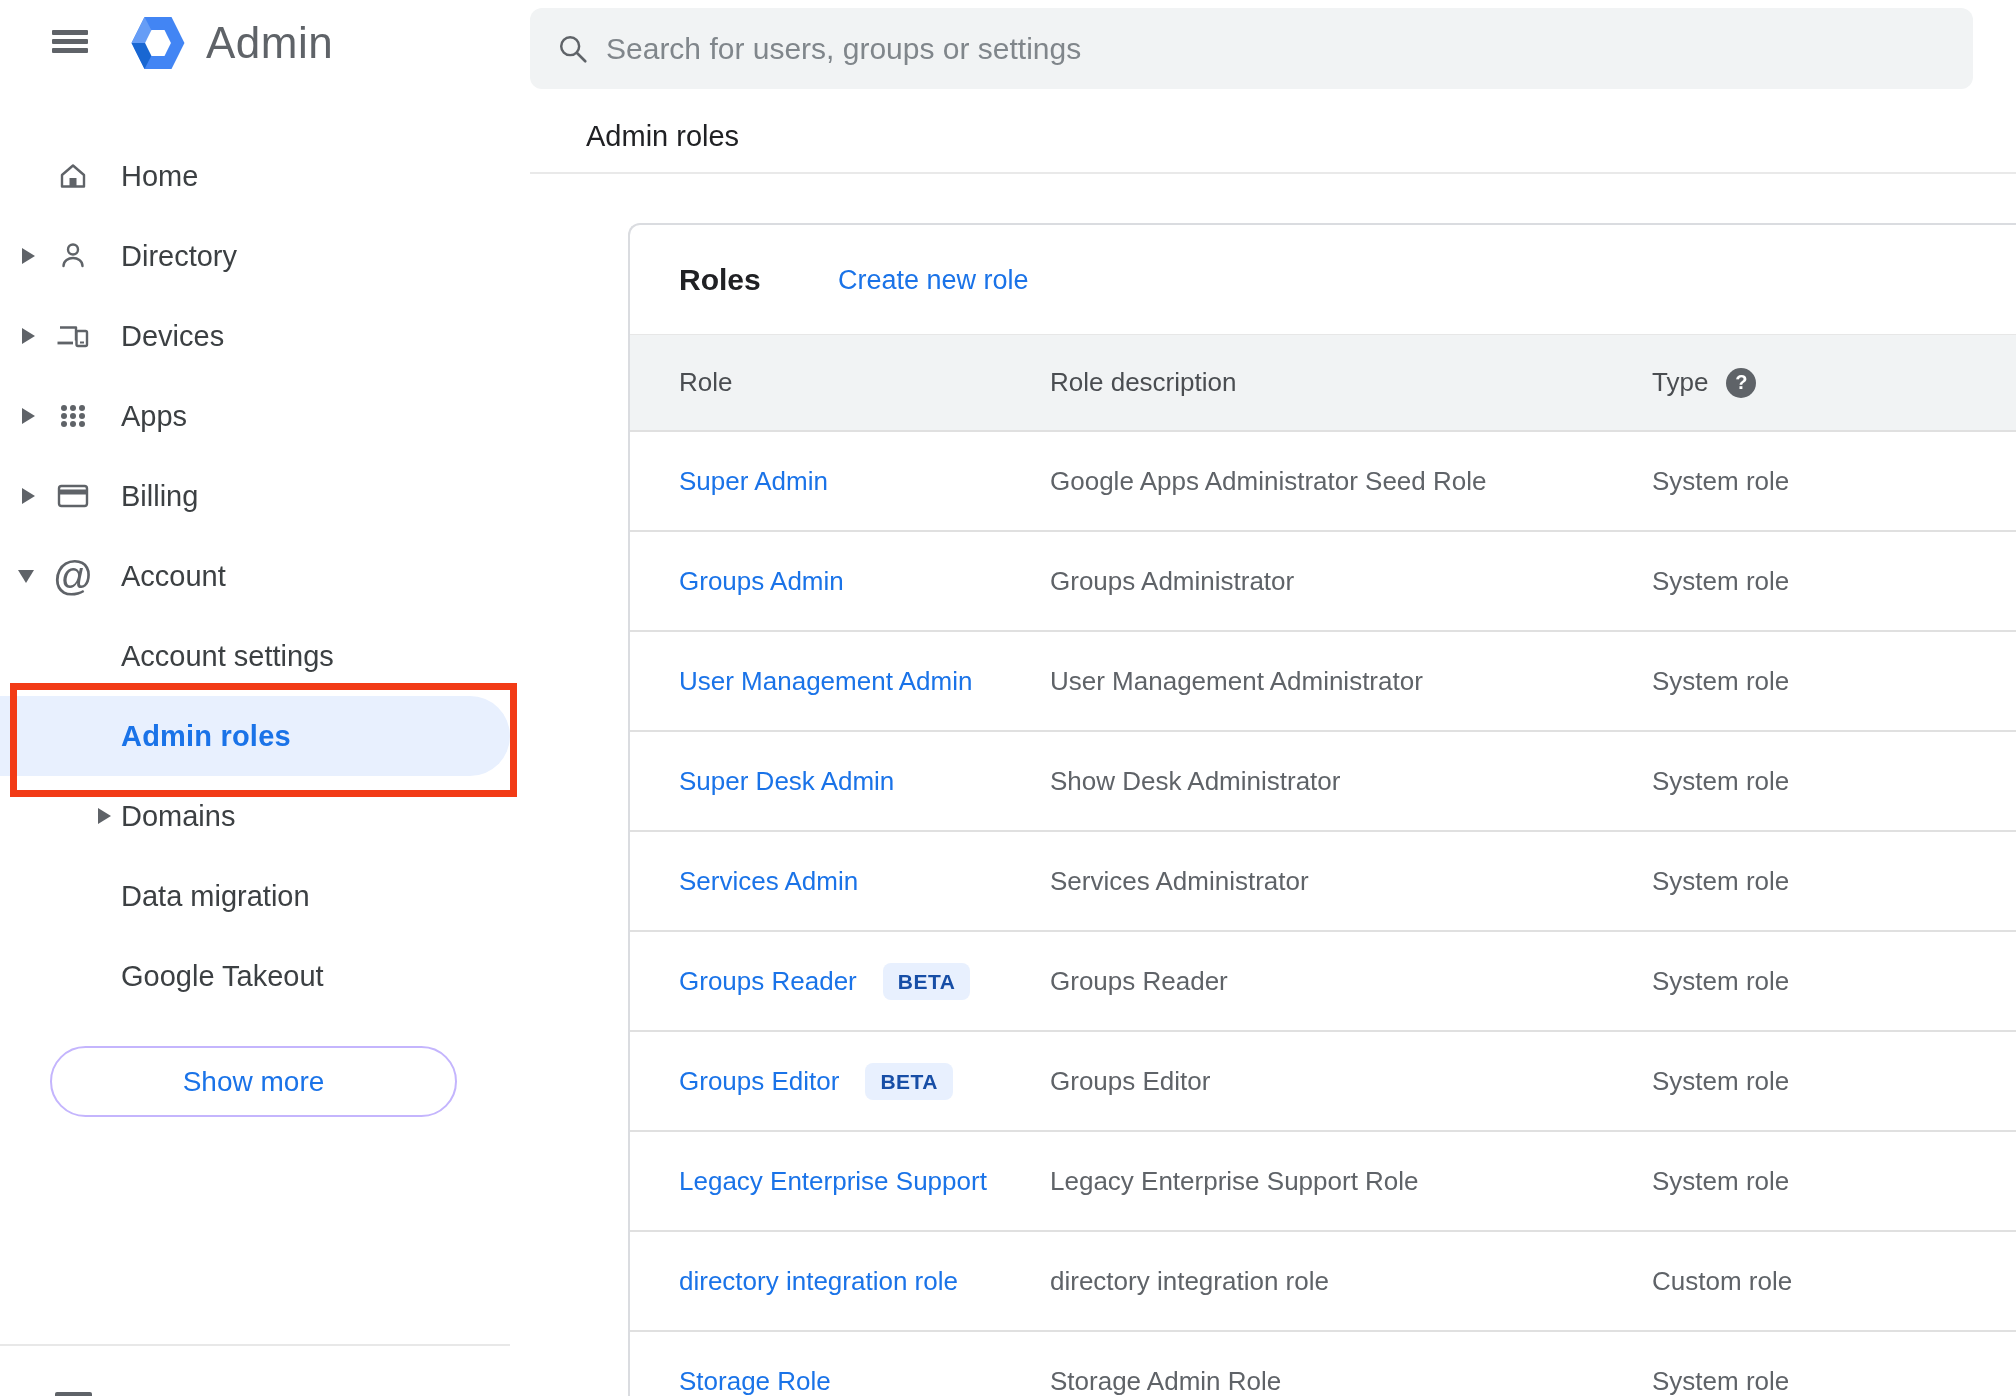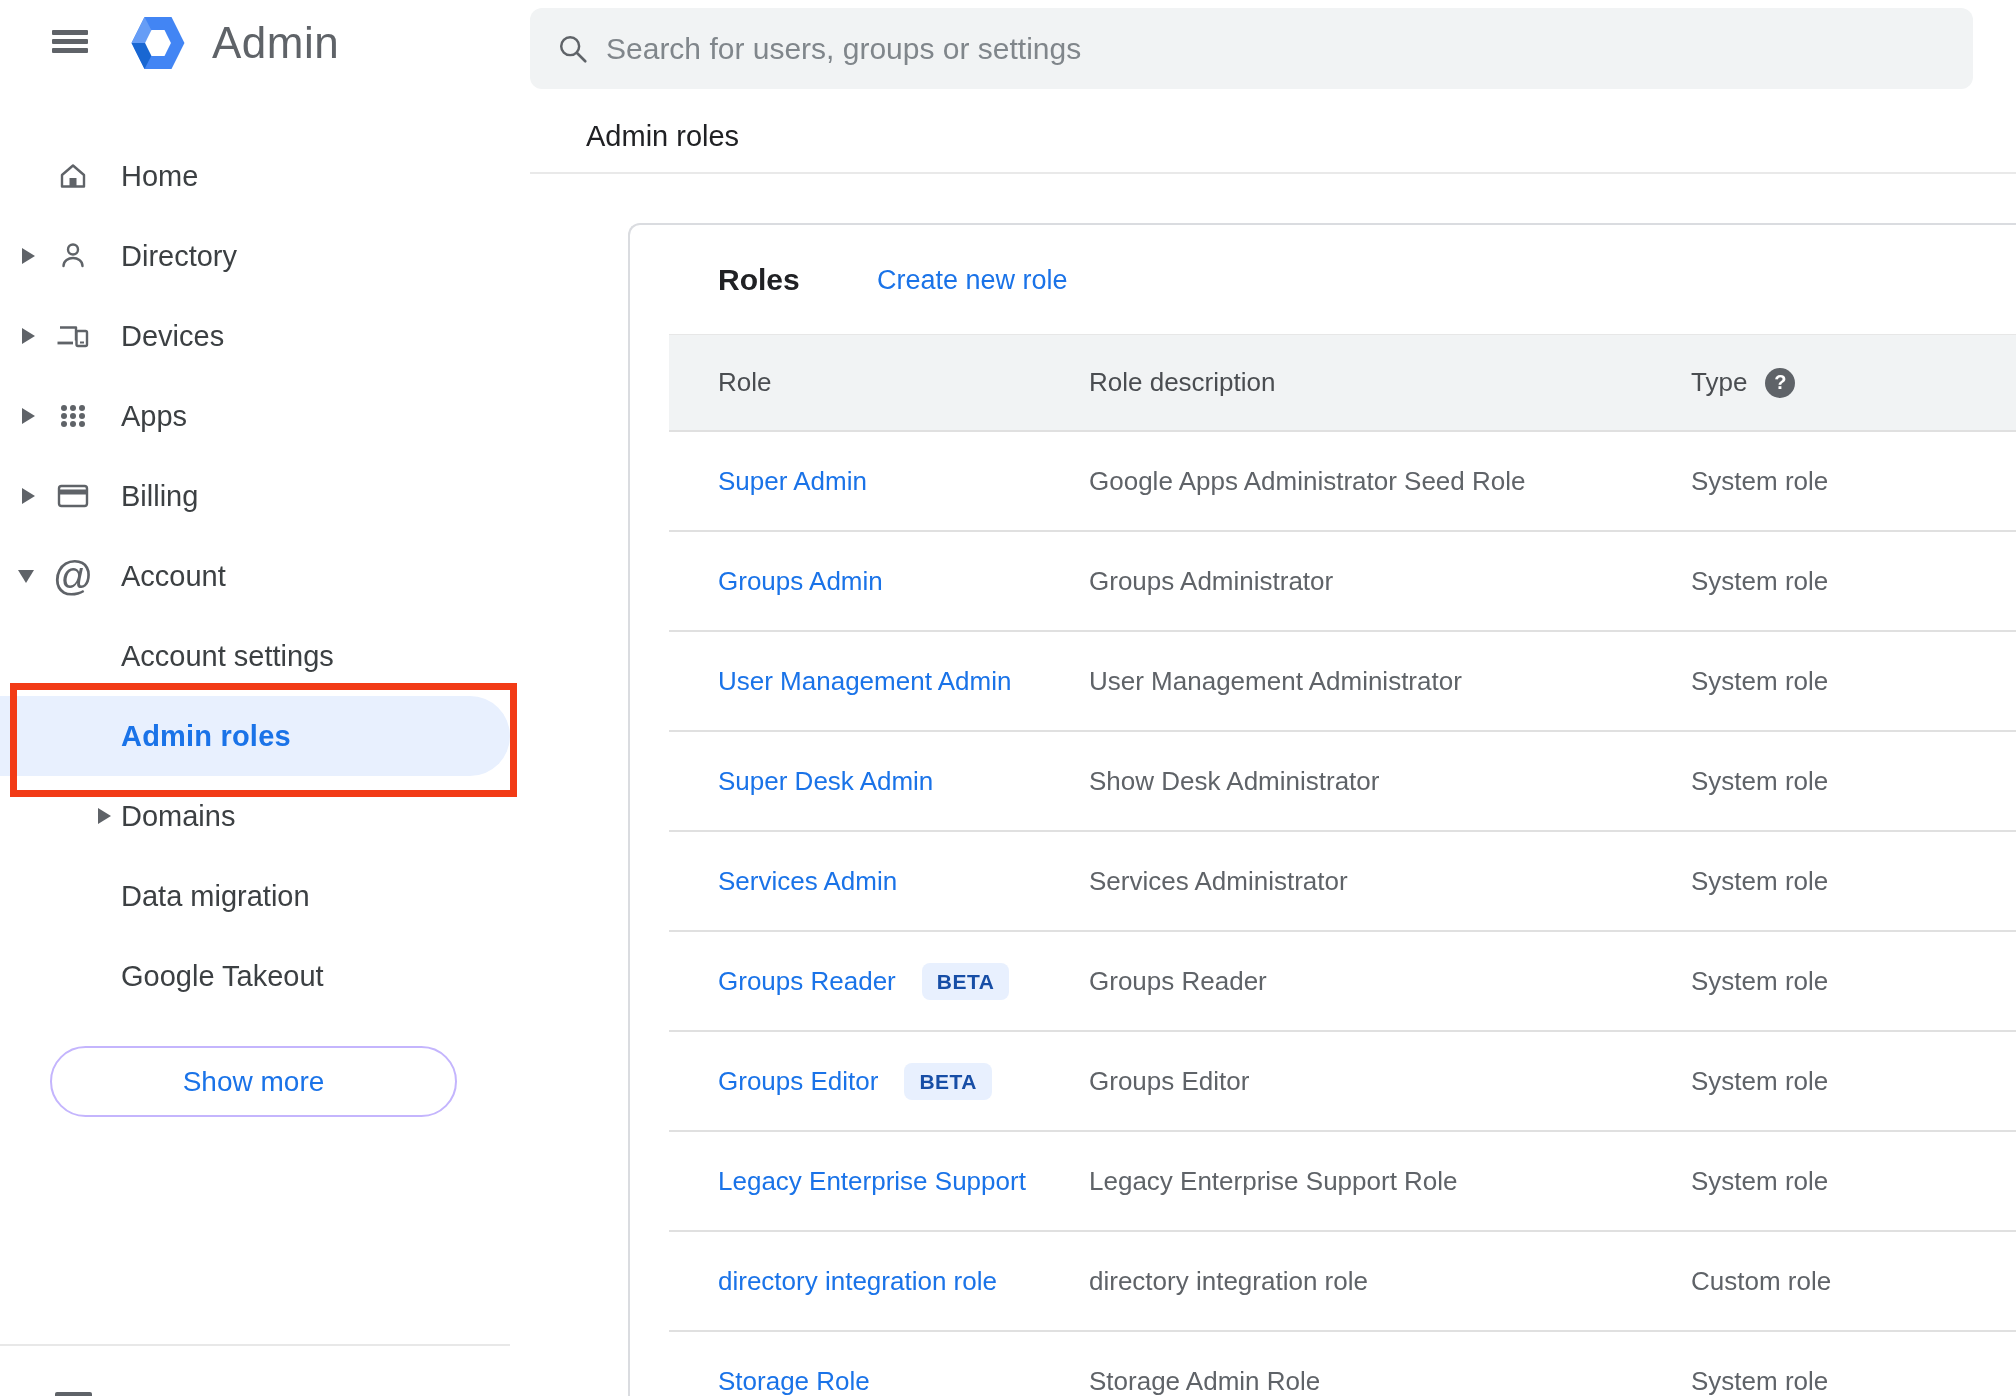--- a/index.html
+++ b/index.html
@@ -3,21 +3,21 @@
 <meta charset="utf-8">
 <style>
   html,body{margin:0;padding:0;background:#fff;}
   .stage{position:relative;width:2016px;height:1396px;overflow:hidden;background:#fff;
          font-family:"Liberation Sans", sans-serif;color:#3c4043;}
 
   
   .hamburger{position:absolute;left:52px;top:30px;width:36px;height:24px;cursor:pointer;}
   .hamburger i{position:absolute;left:0;width:36px;height:5px;background:#5f6368;border-radius:1px;display:block;}
   .hamburger i:nth-child(1){top:0;} .hamburger i:nth-child(2){top:9px;} .hamburger i:nth-child(3){top:18px;}
-  .logo{position:absolute;left:128px;top:16px;display:flex;align-items:center;gap:24px;cursor:pointer;justify-content:center;}
+  .logo{position:absolute;left:128px;top:16px;display:flex;align-items:center;gap:18px;cursor:pointer;justify-content:center;}
   .logo svg{width:60px;height:54px;display:block;}
   .logo-text{font-size:44px;color:#5f6368;letter-spacing:0.5px;}
 
   
   .sidebar{position:absolute;left:0;top:0;width:531px;height:1396px;background:#fff;}
   .nav{position:absolute;left:0;top:136px;width:531px;}
   .side-item{position:relative;height:80px;display:flex;align-items:center;cursor:pointer;}
   .side-item .label{position:absolute;left:121px;font-size:29px;color:#3c4043;white-space:nowrap;}
   .side-item .icon{position:absolute;left:55px;width:36px;height:36px;display:flex;align-items:center;justify-content:center;color:#5f6368;}
   .side-item .icon svg{width:36px;height:36px;}
@@ -44,21 +44,21 @@
   .search-bar svg{width:34px;height:34px;margin-left:26px;flex:0 0 auto;}
   .search-bar input{flex:1;margin-left:14px;margin-right:30px;border:none;outline:none;background:transparent;
                     font-family:"Liberation Sans", sans-serif;font-size:30px;color:#3c4043;}
   .search-bar input::placeholder{color:#80868b;opacity:1;}
 
   .breadcrumb{position:absolute;left:586px;top:120px;font-size:29px;color:#202124;}
   .top-divider{position:absolute;left:530px;top:172px;width:1486px;height:2px;background:#e9e9e9;}
 
   
   .card{position:absolute;left:628px;top:223px;width:1388px;height:1173px;box-sizing:border-box;background:#fff;
-        border-top:2px solid #dadce0;border-left:2px solid #dadce0;border-radius:12px 0 0 0;overflow:hidden;padding-left:39px;}
+        border-top:2px solid #dadce0;border-left:2px solid #dadce0;border-radius:12px 0 0 0;overflow:hidden;}
   .panel-head{position:relative;height:109px;}
   .panel-title{position:absolute;left:49px;top:50%;transform:translateY(-50%);font-size:30px;font-weight:700;color:#202124;}
   .create-link{position:absolute;left:208px;top:50%;transform:translateY(-50%);font-size:27px;color:#1a73e8;cursor:pointer;text-decoration:none;}
 
   .t-head,.t-row{display:grid;grid-template-columns:371px 602px 1fr;align-items:center;padding-left:49px;}
   .t-head{height:95px;background:#f1f3f4;border-top:1px solid #e7e7e7;border-bottom:2px solid #e0e0e0;}
   .t-head .h-cell{font-size:26px;color:#4a4d51;}
   .h-type{display:flex;align-items:center;gap:18px;}
   .help-circle{width:30px;height:30px;border-radius:50%;background:#5f6368;color:#fff;font-size:20px;font-weight:700;
                display:flex;align-items:center;justify-content:center;cursor:pointer;}

